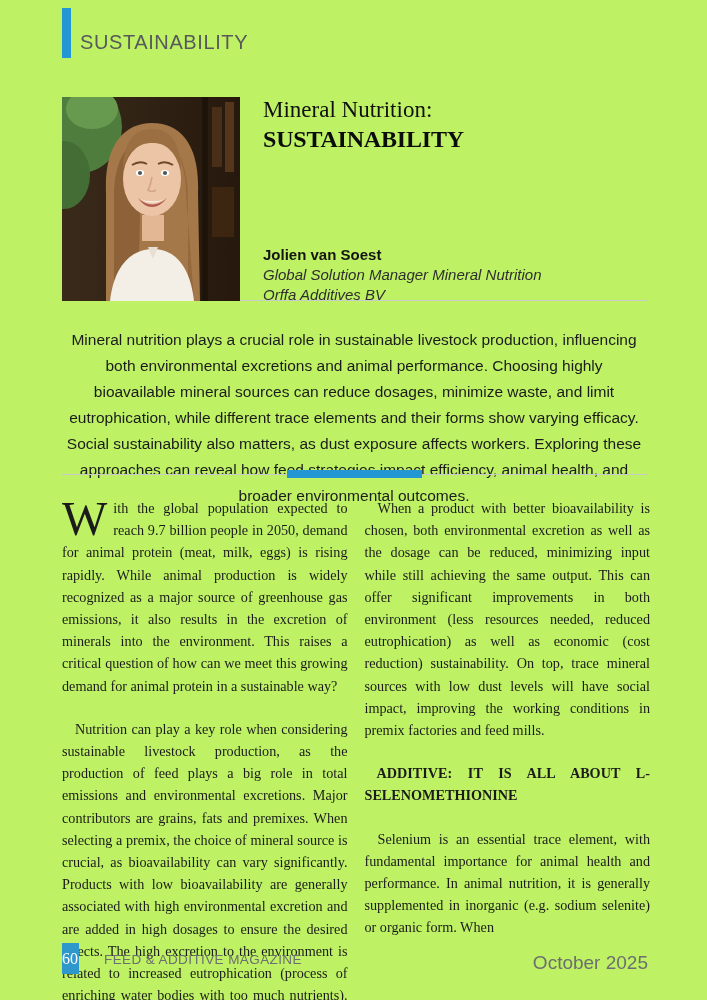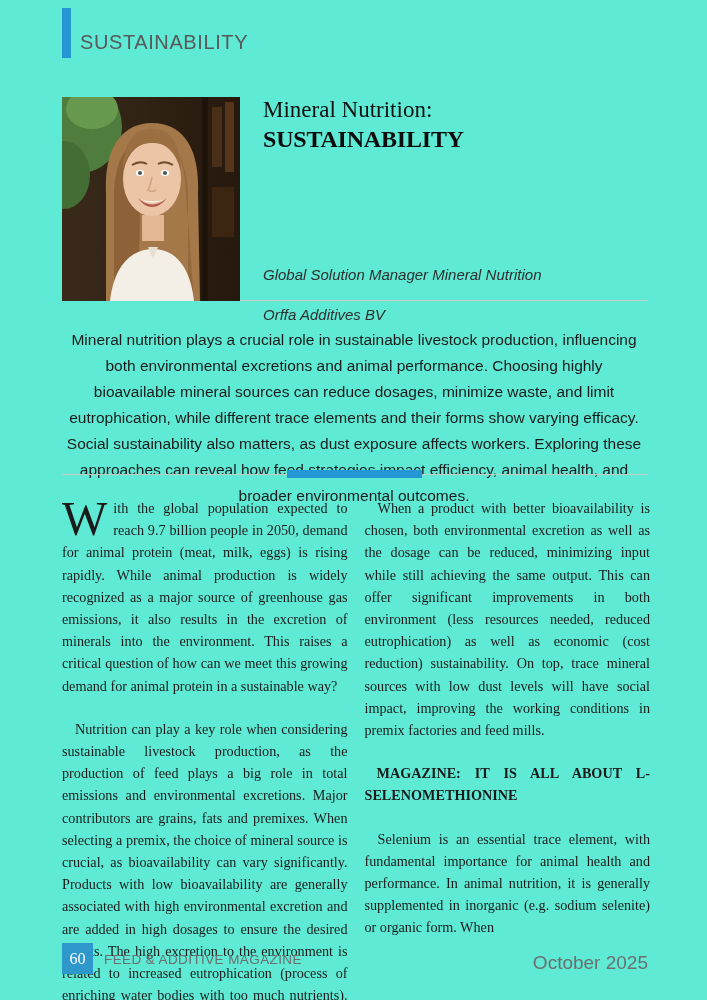--- a/index.html
+++ b/index.html
@@ -1,36 +1,36 @@
 <!DOCTYPE html>
 <html><head>
 <meta charset="utf-8">
 <style>
   html,body{margin:0;padding:0;background:#e9e9e9;}
   .page{
     position:relative;width:707px;height:1000px;margin:0 auto;
-    background:#5eead4;overflow:hidden;
+    background:#bef264;overflow:hidden;
     font-family:"Liberation Sans",sans-serif;
   }
   
   .section-bar{position:absolute;left:62px;top:8px;width:9px;height:50px;background:#2596d4;}
   .section-label{
     position:absolute;left:80px;top:31px;font-size:20px;color:#58595b;
     letter-spacing:.6px;font-weight:400;
   }
   
   .photo{position:absolute;left:62px;top:97px;width:178px;height:204px;overflow:hidden;}
   .photo svg{display:block;}
   
   .title-block{position:absolute;left:263px;top:94px;width:395px;font-family:Liberation Serif, serif;}
   .kicker{font-size:23px;line-height:31px;color:#101010;font-weight:400;}
   .title-line{font-size:24px;line-height:29px;font-weight:bold;color:#0c0c0c;letter-spacing:-.2px;}
   .author-block{position:absolute;left:263px;top:245px;width:395px;}
   .author-name{font-size:15px;font-weight:bold;color:#141414;line-height:20px;}
-  .author-role,.author-company{font-size:15px;font-style:italic;color:#2e2e2e;line-height:19.5px;margin-top:20px;}
+  .author-role,.author-company{font-size:15px;font-style:italic;color:#2e2e2e;line-height:19.5px;}
   .author-rule{position:absolute;left:240px;top:300px;width:408px;height:1px;background:#cbcbcb;}
   
   .standfirst{
     position:absolute;left:64px;top:327px;width:580px;text-align:center;
     font-size:15.5px;line-height:26px;color:#1b1b1b;
   }
   
   .divider-line{position:absolute;left:62px;top:474px;width:586px;height:1px;background:#c9c9c9;}
   .divider-accent{position:absolute;left:287px;top:470px;width:135px;height:8px;background:#2596d4;}
   
@@ -46,23 +46,23 @@
   .dropcap{
     float:left;font-family:"Liberation Serif",serif;font-size:48px;line-height:37px;
     padding:3px 6px 0 0;color:#1b1b1b;
   }
   .col-heading{
     font-family:"Liberation Serif",serif;font-size:14.6px;line-height:21px;
     font-weight:bold;color:#141414;margin:2px 0 3px 0;text-indent:12px;text-align:left;
   }
   
   .page-num-box{
-    position:absolute;left:62px;top:943px;width:31px;height:31px;background:#2e98cd;
+    position:absolute;left:62px;top:943px;width:17px;height:31px;background:#2e98cd;
     color:#ffffff;font-family:"Liberation Serif",serif;font-size:16px;
-    text-align:center;line-height:31px;
+    text-align:left;line-height:31px;
   }
   .magazine-name{position:absolute;left:104px;top:952px;font-size:13.5px;color:#6d6e70;letter-spacing:.4px;}
   .issue-date{position:absolute;right:59px;top:952px;font-size:19px;color:#6d6e70;}
 </style>
 </head>
 <body>
 
 <div class="page">
 
   <div class="section-bar"></div>
@@ -114,38 +114,39 @@
       <path d="M78 102 Q90 109 103 102 Q90 107 78 102 Z" fill="#ffffff"></path>
     </svg>
   </div>
 
   <div class="title-block">
     <div class="kicker">Mineral Nutrition:</div>
     <div class="title-line">SUSTAINABILITY</div>
   </div>
 
   <div class="author-block">
+    <div class="author-name">Jolien van Soest</div>
     <div class="author-role">Global Solution Manager Mineral Nutrition</div>
     <div class="author-company">Orffa Additives BV</div>
   </div>
   <div class="author-rule"></div>
 
   <div class="standfirst">Mineral nutrition plays a crucial role in sustainable livestock production, influencing both environmental excretions and animal performance. Choosing highly bioavailable mineral sources can reduce dosages, minimize waste, and limit eutrophication, while different trace elements and their forms show varying efficacy. Social sustainability also matters, as dust exposure affects workers. Exploring these approaches can reveal how feed strategies impact efficiency, animal health, and broader environmental outcomes.</div>
 
   <div class="divider-line"></div>
   <div class="divider-accent"></div>
 
   <div class="columns">
     <div class="column">
       <p><span class="dropcap">W</span><span>ith the global population expected to reach 9.7 billion people in 2050, demand for animal protein (meat, milk, eggs) is rising rapidly. While animal production is widely recognized as a major source of greenhouse gas emissions, it also results in the excretion of minerals into the environment. This raises a critical question of how can we meet this growing demand for animal protein in a sustainable way?</span></p>
       <p class="indent">Nutrition can play a key role when considering sustainable livestock production, as the production of feed plays a big role in total emissions and environmental excretions. Major contributors are grains, fats and premixes. When selecting a premix, the choice of mineral source is crucial, as bioavailability can vary significantly. Products with low bioavailability are generally associated with high environmental excretion and are added in high dosages to ensure the desired effects. The high excretion to the environment is related to increased eutrophication (process of enriching water bodies with too much nutrients). Eutrophication causes an overgrowth of algae and certain plants which can disturb the</p>
     </div>
     <div class="column">
       <p class="indent">When a product with better bioavailability is chosen, both environmental excretion as well as the dosage can be reduced, minimizing input while still achieving the same output. This can offer significant improvements in both environment (less resources needed, reduced eutrophication) as well as economic (cost reduction) sustainability. On top, trace mineral sources with low dust levels will have social impact, improving the working conditions in premix factories and feed mills.</p>
-      <p class="col-heading">MAGAZINE: IT IS ALL ABOUT L-SELENOMETHIONINE</p>
+      <p class="col-heading">ADDITIVE: IT IS ALL ABOUT L-SELENOMETHIONINE</p>
       <p class="indent">Selenium is an essential trace element, with fundamental importance for animal health and performance. In animal nutrition, it is generally supplemented in inorganic (e.g. sodium selenite) or organic form. When</p>
     </div>
   </div>
 
   <div class="page-num-box">60</div>
   <div class="magazine-name">FEED &amp; ADDITIVE MAGAZINE</div>
   <div class="issue-date">October 2025</div>
 
 </div>
 

